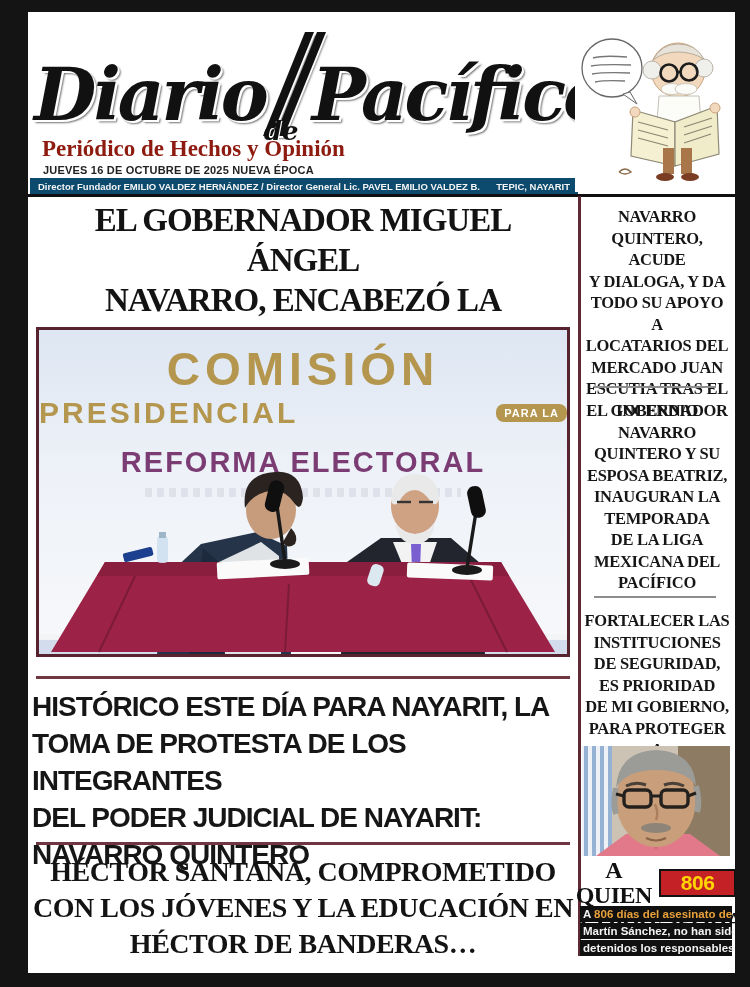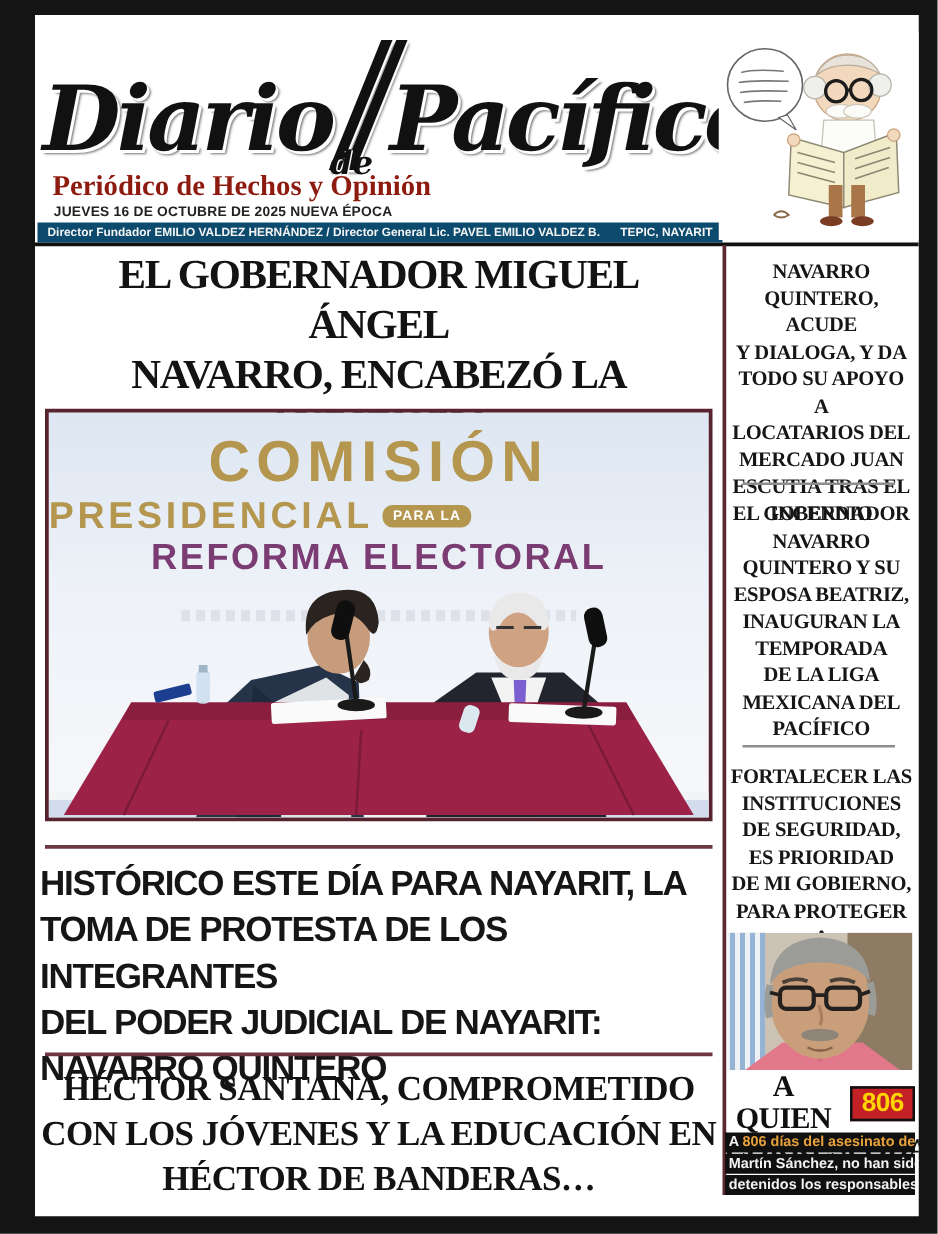--- a/index.html
+++ b/index.html
@@ -55,27 +55,27 @@
     font-size:33px;line-height:40px;text-align:center;letter-spacing:-1px;
   }
   .photo{
     position:absolute;left:8px;top:315px;width:528px;height:324px;
     border:3px solid #57232e;
     background:linear-gradient(180deg,#dde6f2 0%,#eef2f8 45%,#f7f8fa 100%);
     overflow:hidden;
   }
   .photo-caption{position:absolute;left:0;top:14px;width:100%;text-align:center;}
   .pc1{font-size:46px;font-weight:bold;color:#b4964e;letter-spacing:5px;line-height:50px;}
-  .pc2{margin-top:2px;display:flex;align-items:center;justify-content:flex-start;gap:8px;}
+  .pc2{margin-top:2px;display:flex;align-items:center;justify-content:space-between;gap:8px;}
   .pc2-text{font-size:30px;font-weight:bold;color:#b4964e;letter-spacing:3px;}
   .pc2-badge{
     background:#b4964e;color:#fff;font-size:11px;font-weight:bold;
     padding:3px 8px;border-radius:8px;letter-spacing:1px;
   }
-  .pc3{margin-top:0;font-size:29px;font-weight:bold;color:#7b3c74;letter-spacing:2px;}
+  .pc3{margin-top:16px;font-size:29px;font-weight:bold;color:#7b3c74;letter-spacing:2px;}
   .photo-watermark{
     position:absolute;left:20%;top:158px;width:60%;height:9px;opacity:.45;
     background:repeating-linear-gradient(90deg,#ccccd8 0 7px,transparent 7px 12px);
   }
   .photo-scene{position:absolute;left:0;bottom:0;width:100%;height:210px;}
   .rule{position:absolute;left:8px;width:534px;height:3px;background:#6e3741;}
   .headline-mid{
     position:absolute;left:4px;top:676px;width:542px;
     font-family:"Liberation Sans",sans-serif;font-weight:bold;color:#161616;
     font-size:28px;line-height:37px;text-align:left;letter-spacing:-1px;
@@ -95,21 +95,21 @@
   .side-div{position:absolute;left:566px;width:122px;height:1.5px;background:#8d8d8d;}
   .portrait{position:absolute;left:554px;top:734px;width:148px;height:110px;overflow:hidden;}
   .corresponda{
     position:absolute;left:552px;top:846px;width:152px;text-align:center;
     font-family:"Liberation Serif",serif;font-weight:bold;color:#101010;
     font-size:24px;line-height:25px;letter-spacing:-.5px;
   }
   .c-row{display:flex;align-items:center;justify-content:center;gap:7px;}
   .badge-806{
     font-family:"Liberation Sans",sans-serif;font-size:21px;font-weight:bold;
-    color:#ffd400;background:#c42127;border:2px solid #111;padding:0 7px;line-height:24px;
+    color:#ffd400;background:#c42127;border:2px solid #111;padding:0 20px;line-height:24px;
   }
   .note-box{position:absolute;left:552px;top:894px;width:152px;}
   .note-line{
     background:#101010;color:#f2f2f2;font-size:11.5px;font-weight:bold;
     line-height:13px;padding:1.5px 3px;margin-bottom:1px;white-space:nowrap;
     font-family:"Liberation Sans",sans-serif;text-align:left;
   }
   .hl{color:#e9a13b;}
   .bl{display:block;}
 </style>

